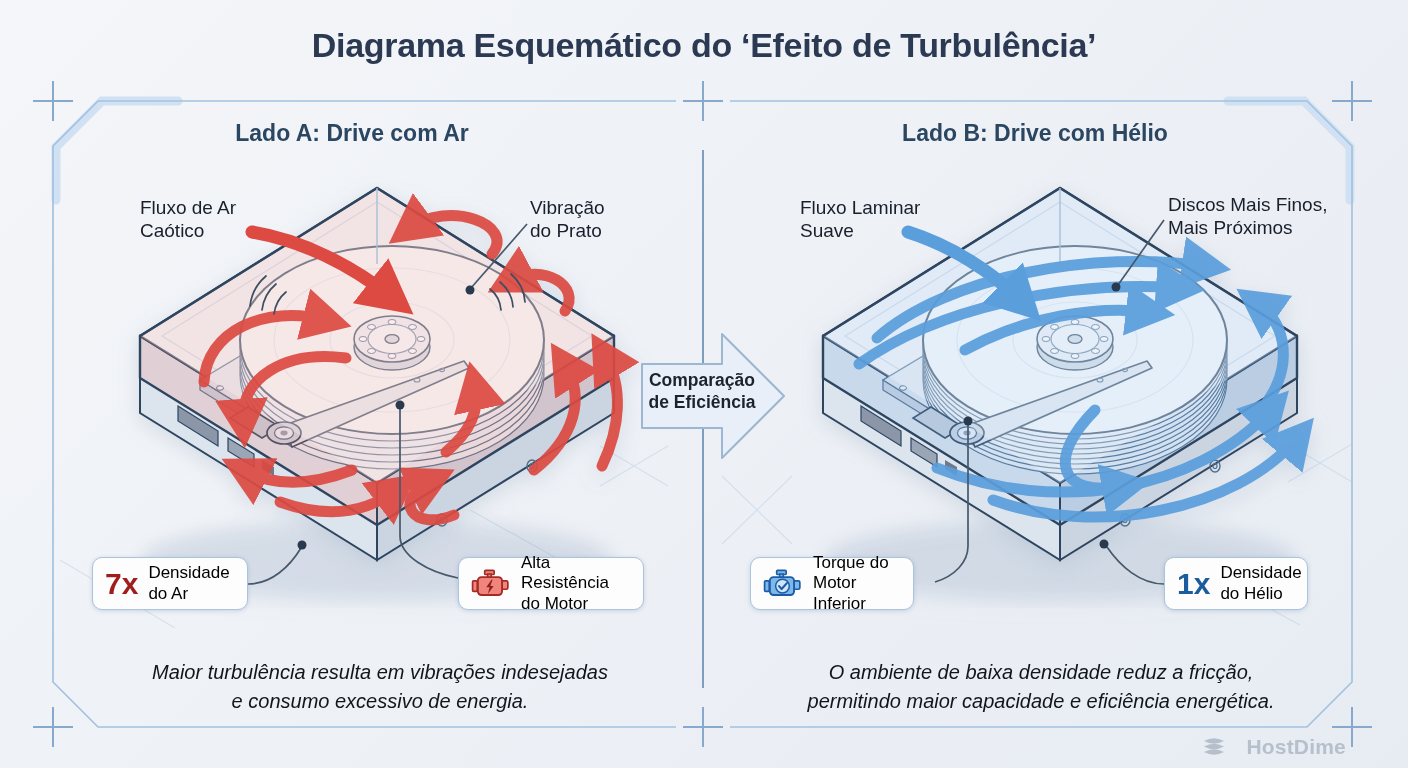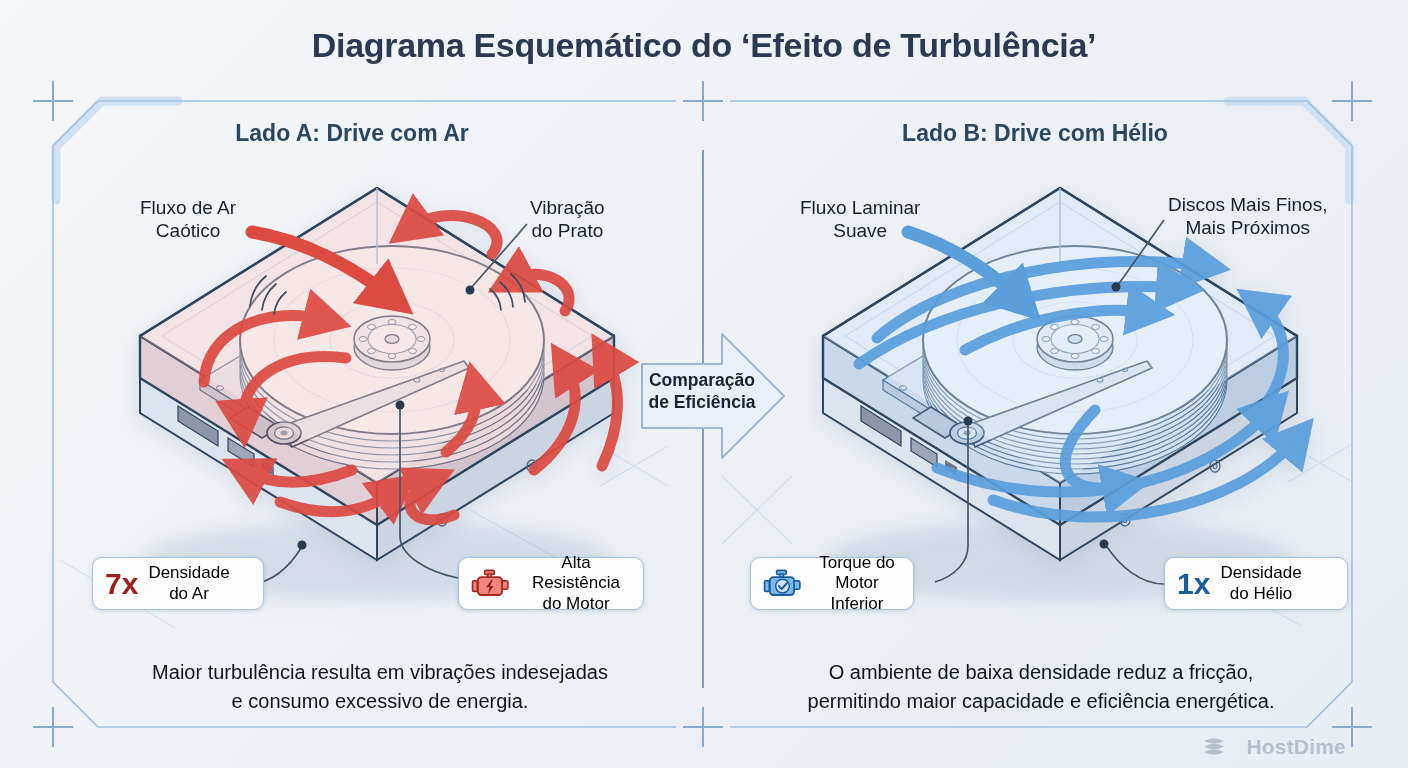--- a/index.html
+++ b/index.html
@@ -1,28 +1,28 @@
 <!DOCTYPE html>
 <html><head>
 <meta charset="utf-8">
 <style>
   html,body{margin:0;padding:0;background:#dfe5ec;}
   .stage{position:relative;width:1408px;height:768px;overflow:hidden;
     background:linear-gradient(135deg,#f4f6f9 0%,#eef1f6 45%,#e7ecf3 100%);
     font-family:"Liberation Sans", sans-serif;color:#18202c;}
-  .abs{position:absolute;text-align:center;}
+  .abs{position:absolute;}
   svg{display:block;}
   .title{left:0;top:26px;width:1408px;text-align:center;font-size:34px;font-weight:700;
     color:#2b3a52;letter-spacing:-0.3px;}
   .panel-header{top:120px;text-align:center;font-size:23px;font-weight:700;color:#2b4661;}
   .hdr-a{left:62px;width:580px;}
   .hdr-b{left:745px;width:580px;}
   .lbl{font-size:19px;line-height:1.22;font-weight:500;color:#18202c;white-space:pre-line;z-index:6;}
   .caption{font-size:20px;line-height:1.45;font-weight:400;color:#11161d;text-align:center;
-    white-space:pre-line;z-index:6;}
+    white-space:pre-line;z-index:6;font-style:italic;}
   .badge{height:53px;background:#fdfdfe;border:1.5px solid #a9c4de;border-radius:10px;
     display:flex;align-items:center;gap:10px;padding:0 12px;box-sizing:border-box;
     box-shadow:0 1px 4px rgba(90,120,160,0.25);z-index:6;}
   .badge-value{font-size:30px;font-weight:700;line-height:1;}
   .val-air{color:#9e1e1e;}
   .val-he{color:#1a5d9e;}
   .badge-label{font-size:17px;line-height:1.18;font-weight:500;color:#000000;white-space:pre-line;}
   .divider{left:702px;top:150px;width:2px;height:538px;background:#7f9ebf;z-index:2;}
   .cross{position:absolute;width:40px;height:40px;z-index:3;}
   .cross:before,.cross:after{content:"";position:absolute;background:#87a9cc;}
@@ -293,21 +293,21 @@
 Suave</div>
   <div class="abs lbl" style="left:1168px;top:193px;">Discos Mais Finos,
 Mais Próximos</div>
 
   <svg class="cmp-arrow" width="152" height="138" viewBox="0 0 152 138">
     <path d="M4,36 H84 V6 L146,68 L84,130 V100 H4 Z" fill="#e8eff8" stroke="#9db6d2" stroke-width="2" stroke-linejoin="round"></path>
   </svg>
   <div class="abs cmp-text">Comparação
 de Eficiência</div>
 
-  <div class="abs badge" style="left:92px;top:557px;width:172px;">
+  <div class="abs badge" style="left:92px;top:557px;width:156px;">
     <span class="badge-value val-air">7x</span>
     <span class="badge-label">Densidade
 do Ar</span>
   </div>
 
   <div class="abs badge" style="left:458px;top:557px;width:186px;">
     <span>
       <svg width="40" height="34" viewBox="0 0 38 32">
         <rect x="1.5" y="13" width="4.5" height="10" rx="1" fill="#f2857b" stroke="#a32b24" stroke-width="1.6"></rect>
         <rect x="13" y="3" width="9" height="4" rx="1" fill="#f2857b" stroke="#a32b24" stroke-width="1.6"></rect>
@@ -330,21 +330,21 @@
         <rect x="29" y="13" width="6" height="8" rx="1.5" fill="#7cb8ea" stroke="#1c5ca6" stroke-width="1.6"></rect>
         <rect x="6.5" y="9.5" width="23" height="17" rx="3.5" fill="#7cb8ea" stroke="#1c5ca6" stroke-width="1.8"></rect>
         <circle cx="18.5" cy="18" r="6.5" fill="#cfe6fa" stroke="#1c5ca6" stroke-width="1.4"></circle>
         <path d="M15.2,18 l2.5,2.8 l5,-5.6" fill="none" stroke="#1c5ca6" stroke-width="2" stroke-linecap="round" stroke-linejoin="round"></path>
       </svg>
     </span>
     <span class="badge-label">Torque do
 Motor Inferior</span>
   </div>
 
-  <div class="abs badge" style="left:1164px;top:557px;width:184px;">
+  <div class="abs badge" style="left:1164px;top:557px;width:144px;">
     <span class="badge-value val-he">1x</span>
     <span class="badge-label">Densidade
 do Hélio</span>
   </div>
 
   <div class="abs caption" style="left:95px;top:658px;width:570px;">Maior turbulência resulta em vibrações indesejadas
 e consumo excessivo de energia.</div>
   <div class="abs caption" style="left:758px;top:658px;width:566px;">O ambiente de baixa densidade reduz a fricção,
 permitindo maior capacidade e eficiência energética.</div>
 

